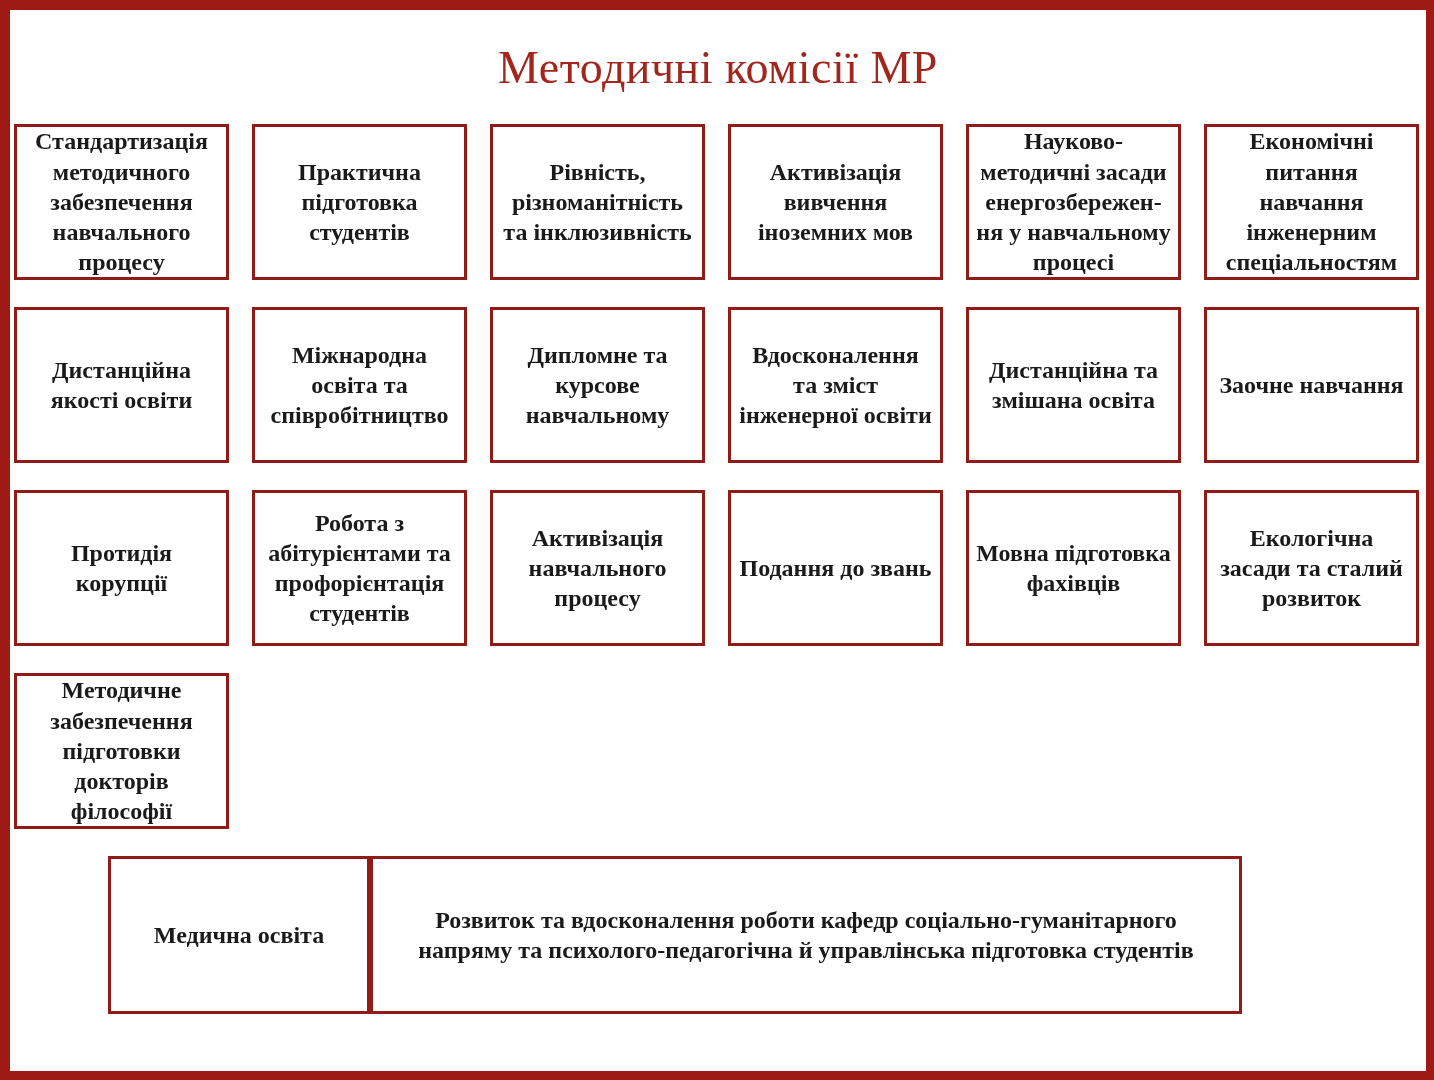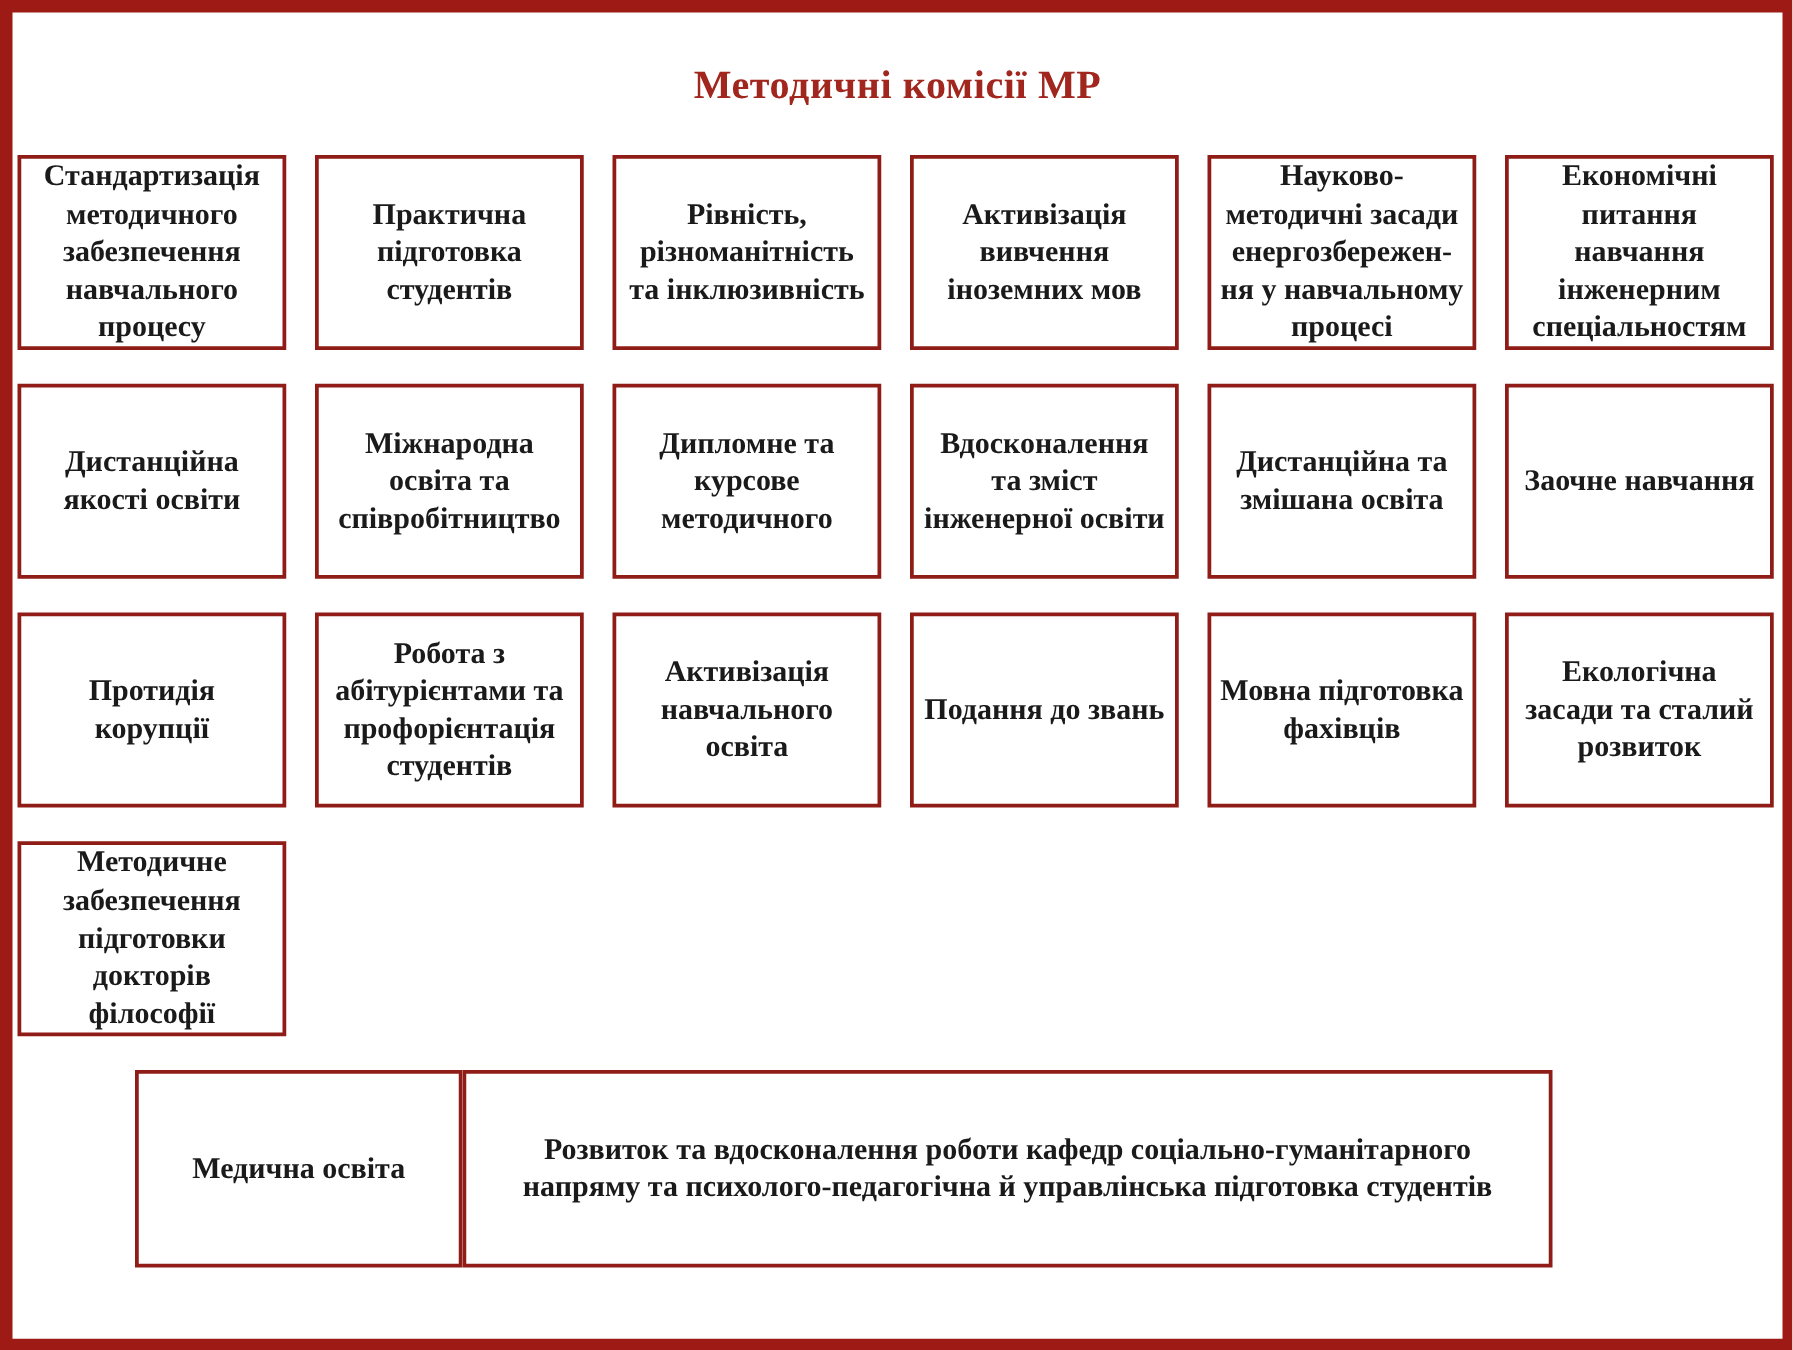--- a/index.html
+++ b/index.html
@@ -16,22 +16,22 @@
     overflow: hidden;
     font-family: "Liberation Serif", "DejaVu Serif", serif;
   }
   .header {
     height: 114px;
     display: flex;
     align-items: center;
     justify-content: center;
   }
   .title {
-    font-size: 32px;
-    font-weight: bold;
+    font-size: 46px;
+    font-weight: normal;
     color: var(--title, #a1261e);
     letter-spacing: 0.5px;
   }
   .grid {
     display: grid;
     grid-template-columns: repeat(6, 1fr);
     column-gap: 23px;
     row-gap: 27px;
     margin: 0 7px 0 4px;
   }
@@ -69,29 +69,29 @@
   <div class="grid">
     <div class="box">Стандартизація методичного забезпечення навчального процесу</div>
     <div class="box">Практична підготовка студентів</div>
     <div class="box">Рівність, різноманітність та інклюзивність</div>
     <div class="box">Активізація вивчення іноземних мов</div>
     <div class="box">Науково-методичні засади енергозбережен-ня у навчальному процесі</div>
 
     <div class="box">Економічні питання навчання інженерним спеціальностям</div>
     <div class="box">Дистанційна якості освіти</div>
     <div class="box">Міжнародна освіта та співробітництво</div>
-    <div class="box">Дипломне та курсове методичного</div>
+    <div class="box">Дипломне та курсове навчальному</div>
     <div class="box">Вдосконалення та зміст інженерної освіти</div>
 
     <div class="box">Дистанційна та змішана освіта</div>
     <div class="box">Заочне навчання</div>
     <div class="box">Протидія корупції</div>
     <div class="box">Робота з абітурієнтами та профорієнтація студентів</div>
 
-    <div class="box">Активізація навчального освіта</div>
+    <div class="box">Активізація навчального процесу</div>
     <div class="box">Подання до звань</div>
     <div class="box">Мовна підготовка фахівців</div>
     <div class="box">Екологічна засади та сталий розвиток</div>
     <div class="box">Методичне забезпечення підготовки докторів філософії</div>
   </div>
 
   <div class="bottom-row">
     <div class="box box-small">Медична освіта</div>
     <div class="box box-wide">Розвиток та вдосконалення роботи кафедр соціально-гуманітарного напряму та психолого-педагогічна й управлінська підготовка студентів</div>
   </div>

